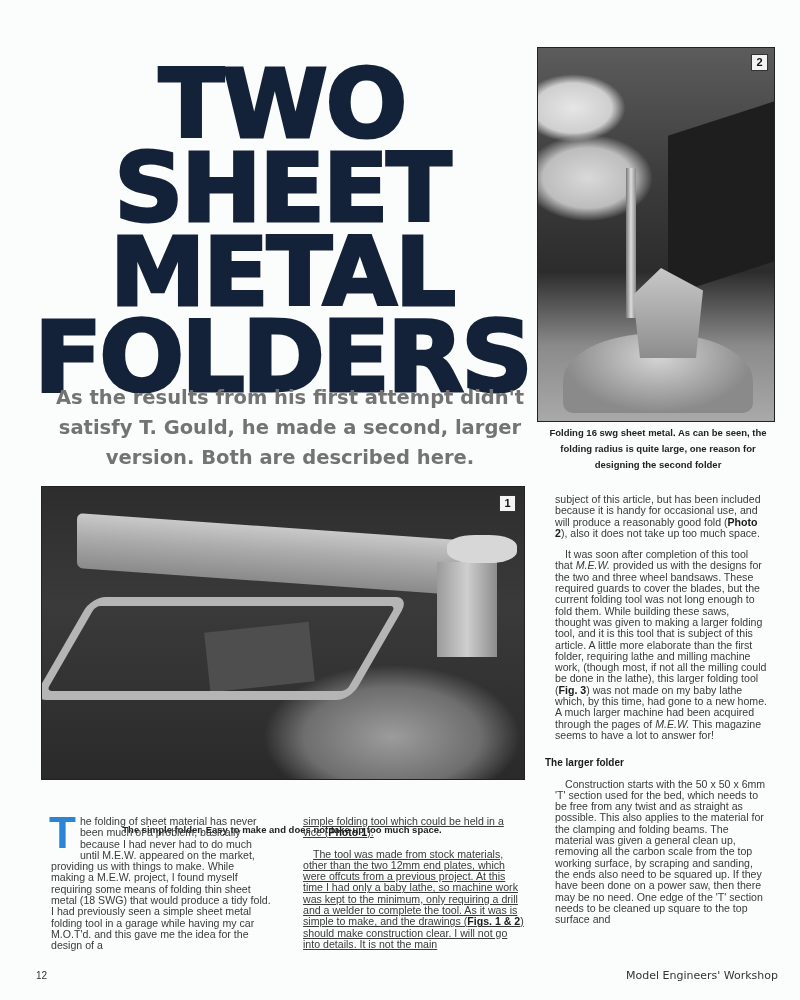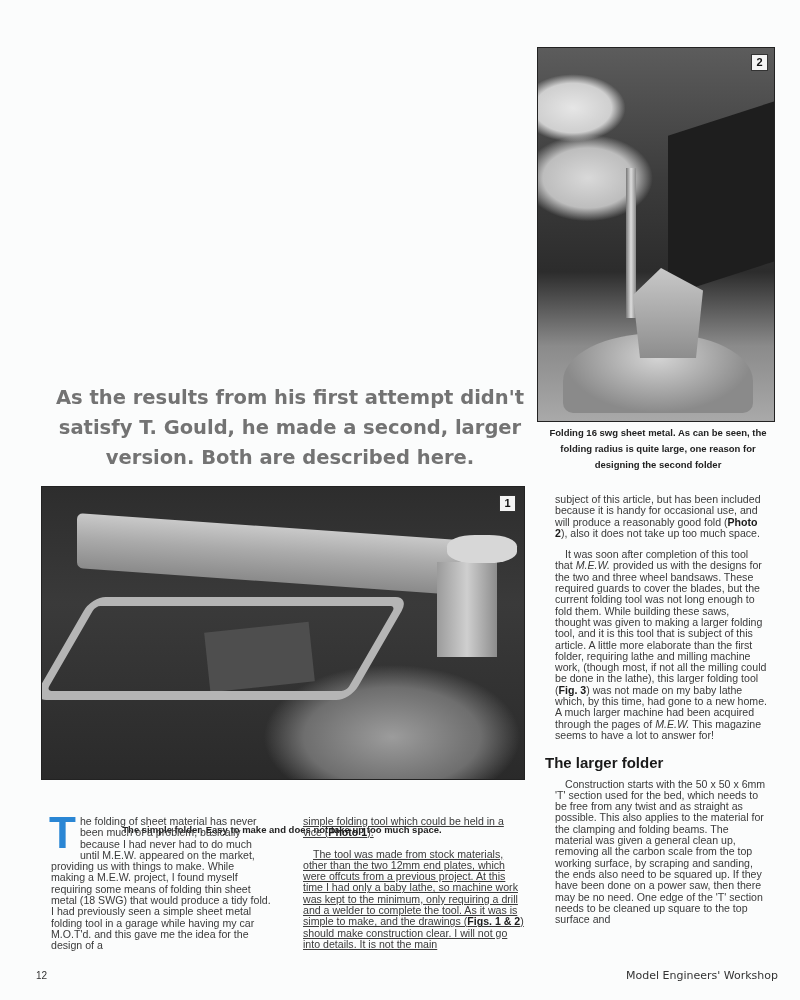--- a/index.html
+++ b/index.html
@@ -119,38 +119,44 @@
   .col .indent { text-indent: 10px; }
   .col-a { left: 41px; top: 806px; width: 240px; }
   .col-b { left: 293px; top: 806px; width: 242px; text-decoration: underline; }
   .col-c { left: 545px; top: 484px; width: 232px; }
   .dropcap {
     float: left; font-size: 44px; line-height: 34px; height: 36px;
     color: #2a86d4; font-weight: bold; margin: 0 4px 0 -2px;
     font-family: "Liberation Sans", sans-serif;
   }
   .subhead {
-    font-size: 15px; font-weight: bold; color: #1a1a1a;
+    font-size: 10px; font-weight: bold; color: #1a1a1a;
     margin: 16px 0 10px 0 !important;
   }
   b.ref { color: #1a1a1a; }
 
   .footer-left {
     position: absolute; left: 36px; top: 970px; font-size: 10px; color: #333;
   }
   .footer-right {
     position: absolute; right: 22px; top: 969px; font-size: 11px; color: #333;
     font-family: "DejaVu Sans", sans-serif;
   }
 </style>
 </head>
 <body>
 
 <div class="page">
 
+  <h1 class="headline">
+    <span class="line l1">TWO</span>
+    <span class="line l2">SHEET</span>
+    <span class="line l3">METAL</span>
+    <span class="line l4">FOLDERS</span>
+  </h1>
 
   <div class="standfirst">As the results from his first attempt didn't satisfy T. Gould, he made a second, larger version. Both are described here.</div>
 
   <div class="photo photo-2">
     <div class="dark-block"></div>
     <div class="vice-base"></div>
     <div class="rod"></div>
     <div class="jaw"></div>
     <div class="photo-badge" style="right:6px; top:6px;">2</div>
   </div>

